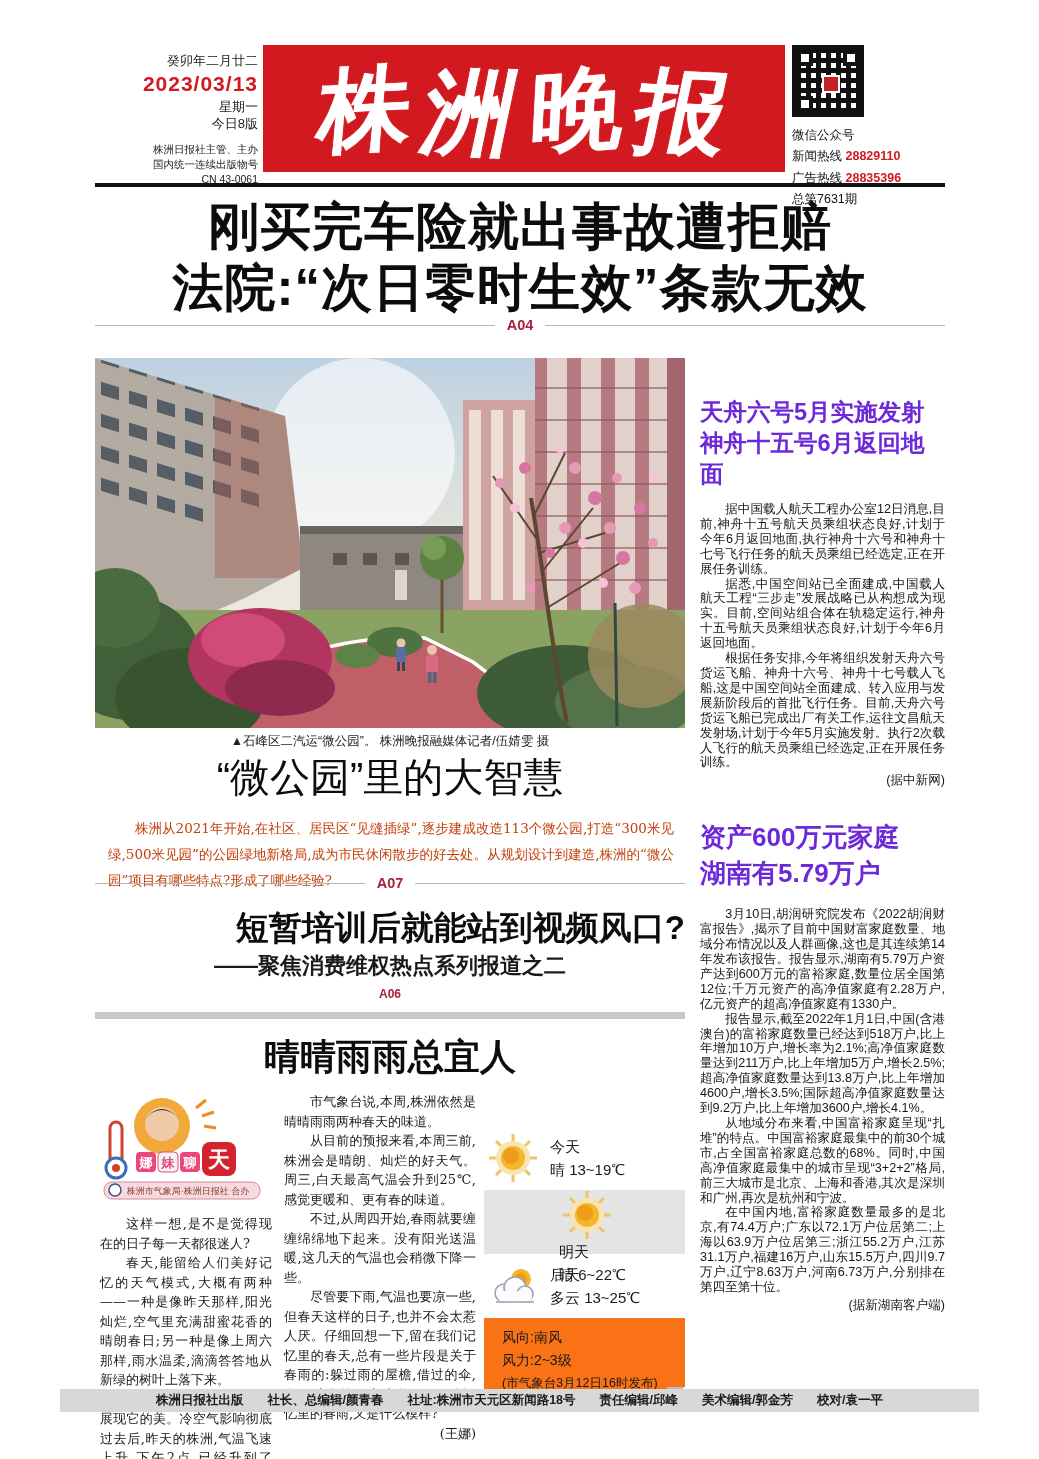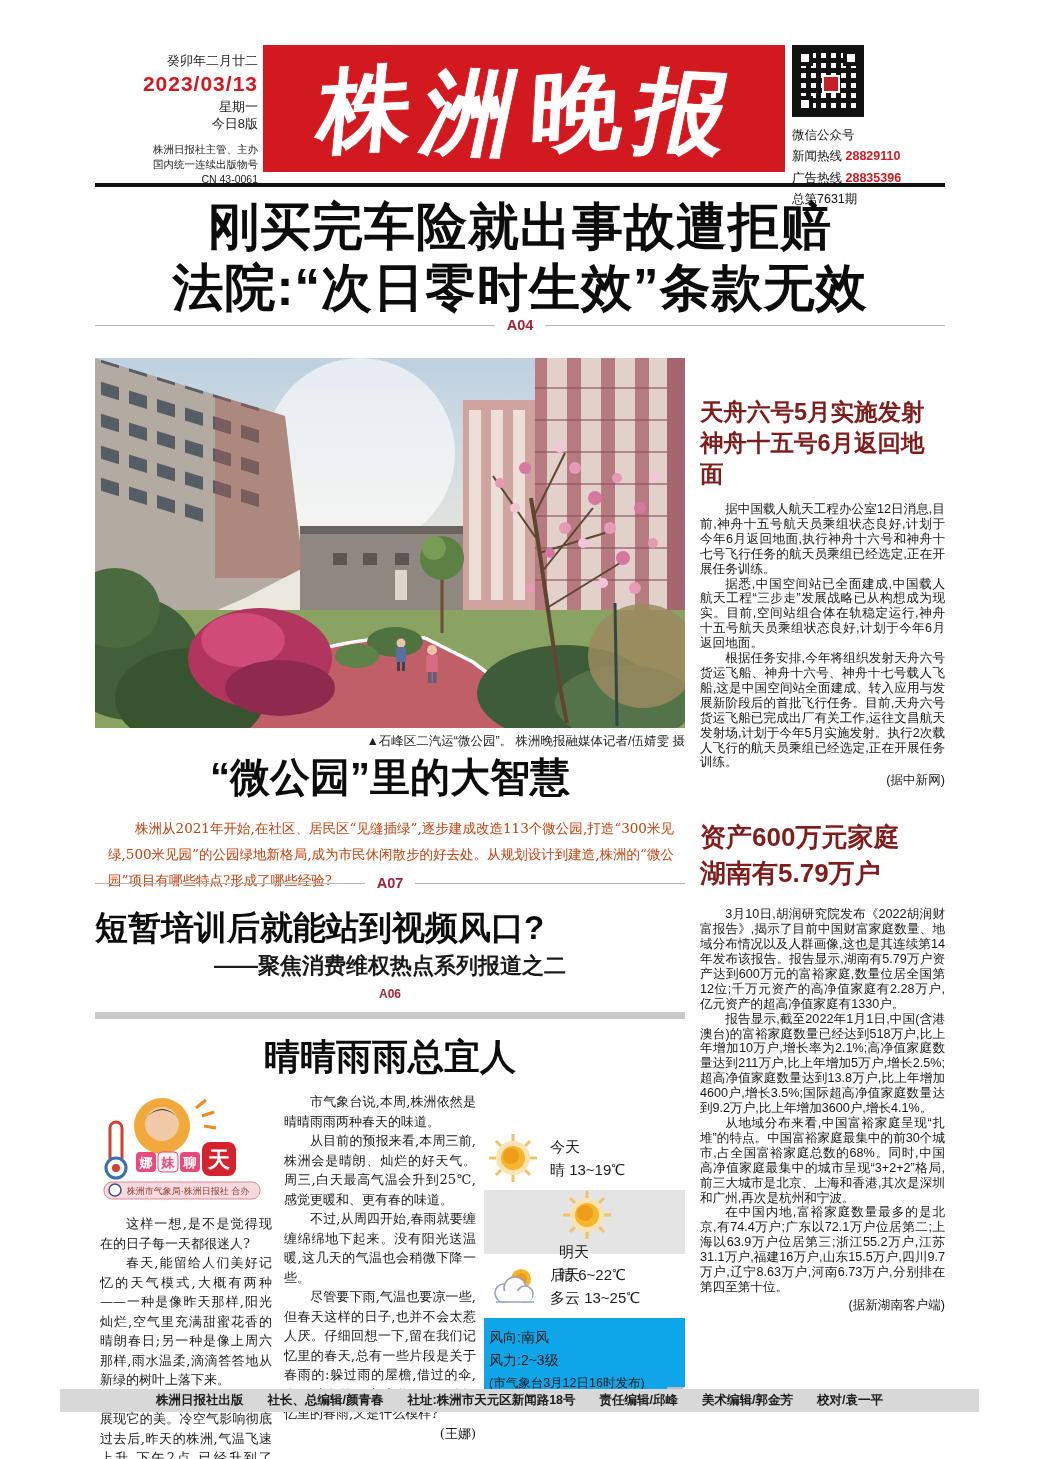--- a/index.html
+++ b/index.html
@@ -34,52 +34,52 @@
   .lead h1{margin:0;font-size:51px;line-height:61px;font-weight:900;letter-spacing:1px;color:#0c0c0c;}
   .refline{position:relative;text-align:center;height:18px;}
   .refline::before{content:"";position:absolute;left:0;right:0;top:9px;border-top:1.5px solid #b5b5b5;}
   .refline b{position:relative;background:#fff;padding:0 12px;color:#a5233a;font-size:14.5px;z-index:1;}
   .ref-a04{position:absolute;left:95px;top:316px;width:850px;}
   .ref-a07{position:absolute;left:95px;top:874px;width:590px;}
   .ref-plain{position:absolute;left:95px;top:984px;width:590px;text-align:center;}
   .ref-plain b{color:#a5233a;font-size:12px;}
   
   .photo{position:absolute;left:95px;top:358px;width:590px;height:370px;}
-  .caption{position:absolute;left:95px;top:733px;width:590px;text-align:right;font-size:12.5px;color:#222;}
+  .caption{position:absolute;left:95px;top:733px;width:590px;text-align:center;font-size:12.5px;color:#222;}
   .park-title{position:absolute;left:95px;top:750px;width:590px;text-align:center;margin:0;
-              font-size:40px;font-weight:700;color:#0c0c0c;}
+              font-size:40px;font-weight:400;color:#0c0c0c;}
   .park-intro{position:absolute;left:108px;top:815px;width:566px;margin:0;font-size:13.5px;line-height:26px;
               font-family:"DejaVu Serif",serif;color:#c2410c;text-indent:2em;text-align:justify;}
-  .training-title{position:absolute;left:95px;top:906px;width:590px;text-align:left;margin:0;
+  .training-title{position:absolute;left:95px;top:906px;width:590px;text-align:right;margin:0;
                   font-size:33px;font-weight:900;color:#0c0c0c;}
   .training-sub{position:absolute;left:95px;top:951px;width:590px;text-align:center;margin:0;
                 font-size:22px;font-weight:600;color:#1a1a1a;}
   .thick-bar{position:absolute;left:95px;top:1012px;width:590px;height:7px;background:#c8c8c8;}
   .weather-title{position:absolute;left:95px;top:1033px;width:590px;text-align:center;margin:0;
                  font-size:36px;font-weight:900;color:#0c0c0c;}
   .weather-grid{position:absolute;left:100px;top:1092px;width:585px;display:flex;}
   .wcolA{width:172px;margin-right:12px;}
   .wcolB{width:192px;margin-right:8px;}
   .wcolC{width:201px;margin-top:34px;}
   .wtext p{margin:0;font-size:13px;line-height:19.5px;font-family:"DejaVu Serif",serif;color:#1a1a1a;
            text-indent:2em;text-align:justify;}
   .byline{float:right;text-indent:0;}
   .badge{margin:2px 0 8px 0;}
   .panel{width:100%;}
   .frow{display:flex;align-items:center;height:64px;padding-left:4px;box-sizing:border-box;}
   .frow.alt{background:#e4e4e4;flex-direction:column;}
   .ficon{width:50px;height:50px;flex:0 0 50px;}
   .ftext{margin-left:12px;font-size:15px;line-height:23px;color:#1a1a1a;}
-  .wind{position:relative;background:#0ea5e9;padding:8px 6px 10px 5px;font-size:14px;line-height:23px;color:#1a1a1a;}
+  .wind{position:relative;background:#f97316;padding:8px 6px 10px 18px;font-size:14px;line-height:23px;color:#1a1a1a;}
   .wind .issued{font-size:12.5px;}
   .wind::after{content:"";position:absolute;right:0;bottom:0;width:18px;height:18px;
                background:linear-gradient(135deg,#bdbdbd 0 50%,#ffffff 50%);}
   
   .col-right{position:absolute;left:700px;top:397px;width:245px;}
-  .col-right h3{margin:0 0 12px 0;font-size:23.5px;line-height:31px;font-weight:900;color:#7f1d1d;}
+  .col-right h3{margin:0 0 12px 0;font-size:23.5px;line-height:31px;font-weight:900;color:#6d28d9;}
   .col-right h3.big{font-size:26px;line-height:36px;margin-top:30px;margin-bottom:16px;}
   .col-right p{margin:0;font-size:12.6px;line-height:14.9px;color:#161616;text-indent:2em;text-align:justify;}
   .source{text-align:right;font-size:12.6px;color:#161616;margin-top:2px;}
   
   .footer{position:absolute;left:60px;top:1389px;width:919px;height:23px;background:#d8d8d8;
           display:flex;align-items:center;justify-content:center;font-size:12.5px;color:#1c1c1c;font-weight:bold;}
   .footer span{margin:0 12px;white-space:nowrap;}
 </style>
 </head>
 <body>

